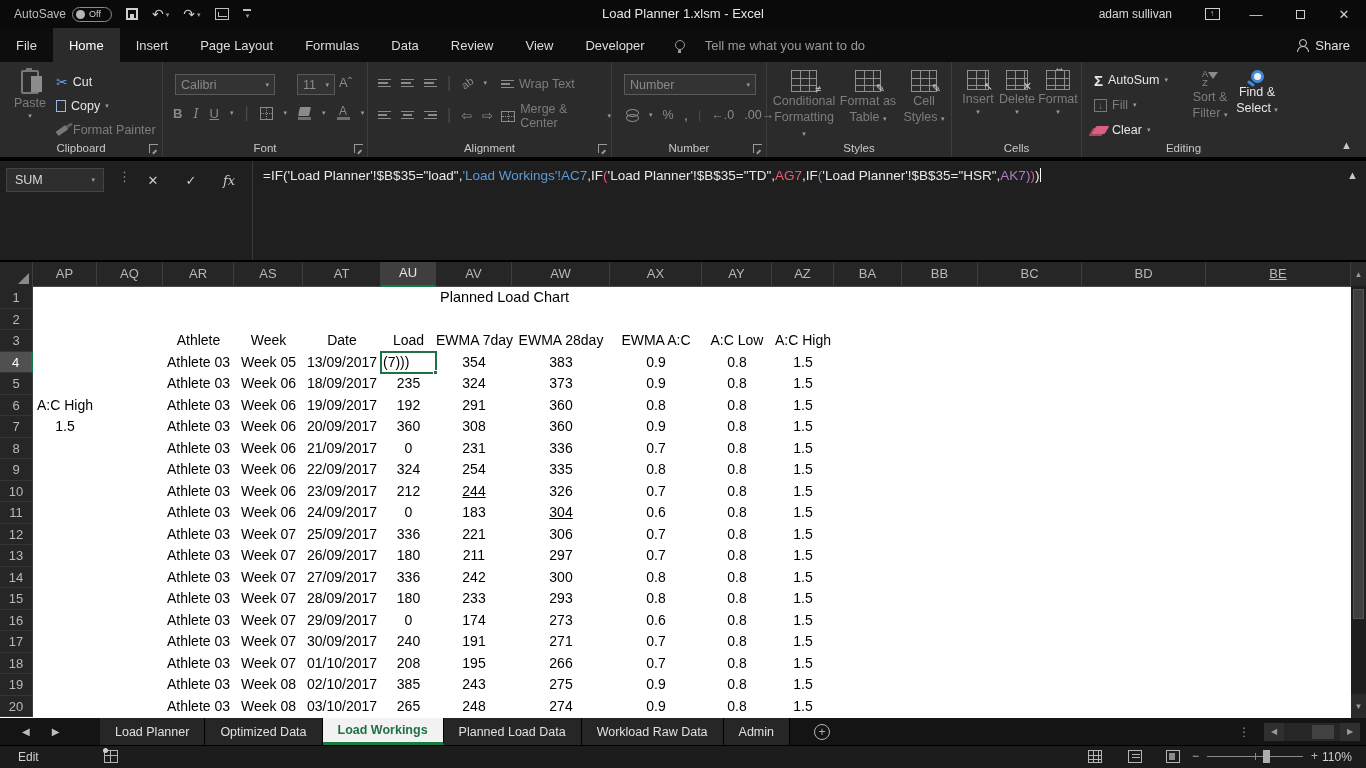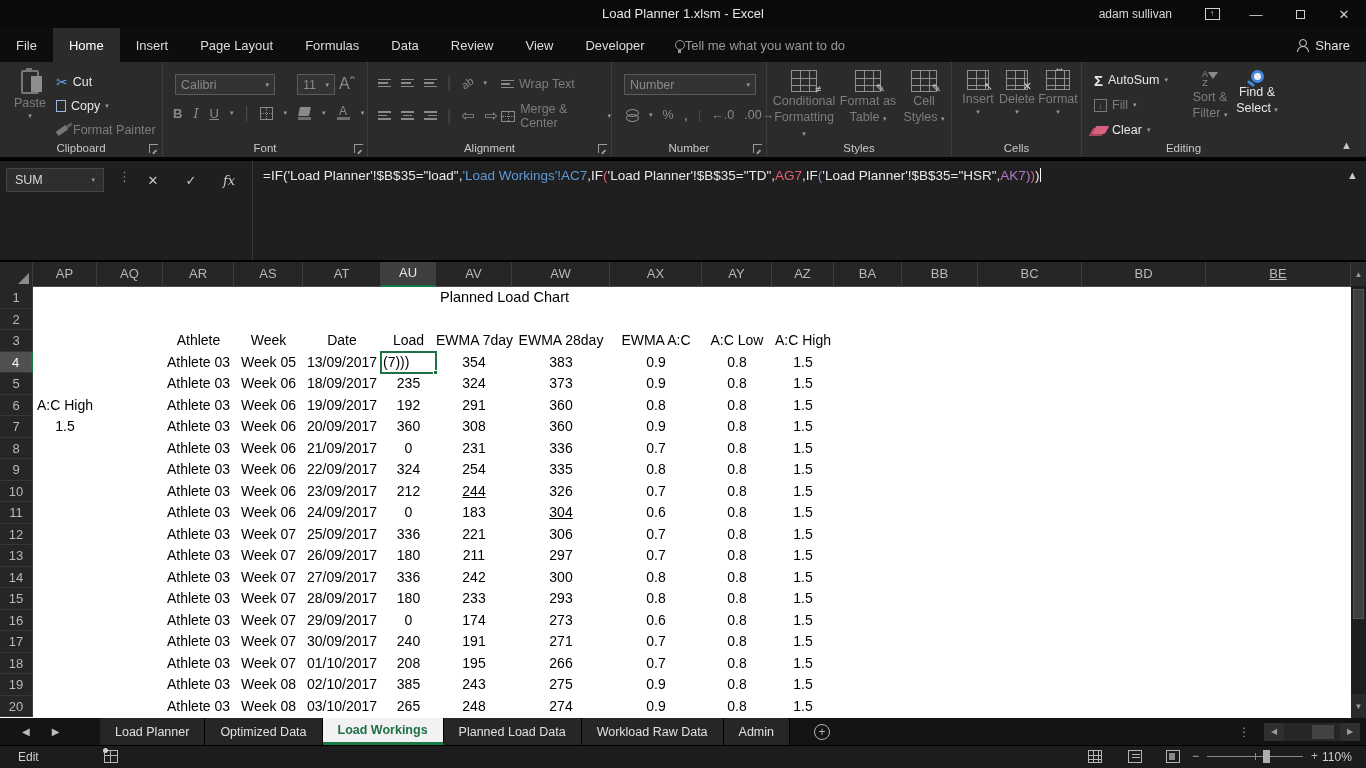--- a/index.html
+++ b/index.html
@@ -27,21 +27,21 @@
   .user-name { font-size:12px; color:#d8d8d8; margin-right:18px; }
   .cap-btn { width:44px; height:28px; display:flex; align-items:center; justify-content:center; color:#cfcfcf; font-size:13px; }
   .ribbon-display { width:15px; height:12px; border:1px solid #cfcfcf; position:relative; font-size:8px; text-align:center; line-height:10px; color:#cfcfcf; }
   .restore-sq { width:9px; height:9px; border:1px solid #cfcfcf; position:relative; background:#0a0a0a; }
   .restore-sq::before { content:""; position:absolute; left:2px; top:-4px; width:9px; height:9px; border:1px solid #cfcfcf; z-index:-1; }
 
   
   #ribbontabs { position:absolute; left:0; top:28px; width:1366px; height:34px; background:#0d0d0d; display:flex; align-items:stretch; font-size:13px; color:#dcdcdc; }
   .rtab { padding:0 16px; display:flex; align-items:center; }
   .rtab.active { background:#2b2b2b; color:#fff; }
-  #tellme { display:flex; align-items:center; gap:0; color:#9a9a9a; margin-left:14px; }
+  #tellme { display:flex; align-items:center; gap:20px; color:#9a9a9a; margin-left:14px; }
   .bulb { width:10px; height:10px; border:1.5px solid #9a9a9a; border-radius:50%; position:relative; }
   .bulb::after { content:""; position:absolute; left:2px; top:9px; width:3px; height:3px; background:#9a9a9a; }
   #share { position:absolute; right:16px; top:0; height:34px; display:flex; align-items:center; gap:7px; color:#e0e0e0; }
   .person { width:12px; height:12px; position:relative; }
   .person::before { content:""; position:absolute; left:3px; top:0; width:6px; height:6px; border:1px solid #cfcfcf; border-radius:50%; }
   .person::after { content:""; position:absolute; left:1px; top:7px; width:10px; height:5px; border:1px solid #cfcfcf; border-bottom:none; border-radius:6px 6px 0 0; }
 
   
   #ribbon { position:absolute; left:0; top:62px; width:1366px; height:97px; background:#2b2b2b; border-bottom:2px solid #040404; }
   .rgroup { position:absolute; top:0; height:95px; border-right:1px solid #3d3d3d; }
@@ -57,21 +57,21 @@
   .clipboard-icon { width:18px; height:24px; border:2px solid #787878; border-radius:2px; position:relative; background:#2b2b2b; }
   .clipboard-icon::before { content:""; position:absolute; left:3px; top:-4px; width:6px; height:4px; background:#787878; }
   .clipboard-icon::after { content:""; position:absolute; right:-5px; top:4px; width:11px; height:16px; background:#8d8d8d; }
   .scissors { color:#6d9ee0; font-size:14px; }
   .copy-ic { width:10px; height:12px; border:1px solid #9ab7e4; position:relative; background:#2b2b2b; }
   .copy-ic::before { content:""; position:absolute; left:3px; top:-4px; width:10px; height:12px; border:1px solid #9ab7e4; background:#3a4a61; z-index:-1; }
   .brush { width:12px; height:5px; background:#787878; transform:rotate(-35deg); border-radius:1px; position:relative; }
   .brush::after { content:""; position:absolute; right:-6px; top:1px; width:6px; height:3px; background:#5e5e5e; }
   
   .combo { background:#333333; border:1px solid #5a5a5a; color:#8a8a8a; font-size:12.5px; display:flex; align-items:center; justify-content:space-between; padding:0 5px; height:21px; }
-  .ficon { color:#8a8a8a; font-size:16px; display:flex; align-items:flex-end; }
+  .ficon { color:#8a8a8a; font-size:13px; display:flex; align-items:flex-end; }
   .bars i { display:block; height:1.5px; background:#8a8a8a; margin:2px 0; }
   .borders-ic { width:13px; height:13px; border:1px solid #8a8a8a; position:relative; }
   .borders-ic::before { content:""; position:absolute; left:50%; top:0; bottom:0; border-left:1px dotted #8a8a8a; }
   .borders-ic::after { content:""; position:absolute; top:50%; left:0; right:0; border-top:1px dotted #8a8a8a; }
   .bucket { width:11px; height:9px; background:#8a8a8a; transform:skewX(-12deg); border-radius:1px; }
   .colorbar { width:13px; height:3px; background:#6e6e6e; margin-top:1px; }
   .coin { width:13px; height:13px; position:relative; }
   .coin::before, .coin::after { content:""; position:absolute; width:11px; height:6px; border-radius:50%; border:1px solid #8a8a8a; }
   .coin::before { top:0; } .coin::after { top:5px; }
   
@@ -157,20 +157,41 @@
   #zoomctrl { position:absolute; left:1192px; top:3px; display:flex; align-items:center; gap:8px; color:#b5b5b5; }
   .zoom-track { width:96px; height:1px; background:#8a8a8a; position:relative; }
   .zoom-tick { position:absolute; left:48px; top:-3px; width:1px; height:7px; background:#8a8a8a; }
   .zoom-thumb { position:absolute; left:56px; top:-6px; width:7px; height:13px; background:#aeaeae; }
   #zoomlevel { position:absolute; left:1322px; top:4px; }
 </style>
 </head>
 <body>
 
 <div id="titlebar">
+  <div class="qat">
+    <div class="autosave">
+      <span>AutoSave</span>
+      <span class="as-pill">
+          <span class="as-dot"></span>
+          <span class="as-off">Off</span>
+        </span>
+    </div>
+    <span class="qicon">
+        <span class="floppy"></span>
+      </span>
+    <span class="qicon">↶<span class="mini-dd">▾</span></span>
+    <span class="qicon">↷<span class="mini-dd">▾</span></span>
+    <span class="qicon">
+        <span class="qat-frame"></span>
+      </span>
+    <span class="qat-custom">
+        <span class="bar"></span>
+        <span class="mini-dd">▾</span>
+      </span>
+  </div>
   <div id="title-text">Load Planner 1.xlsm  -  Excel</div>
   <div class="right">
     <span class="user-name">adam sullivan</span>
     <span class="cap-btn">
         <span class="ribbon-display">↑</span>
       </span>
     <span class="cap-btn">—</span>
     <span class="cap-btn">
         <span class="restore-sq"></span>
       </span>

